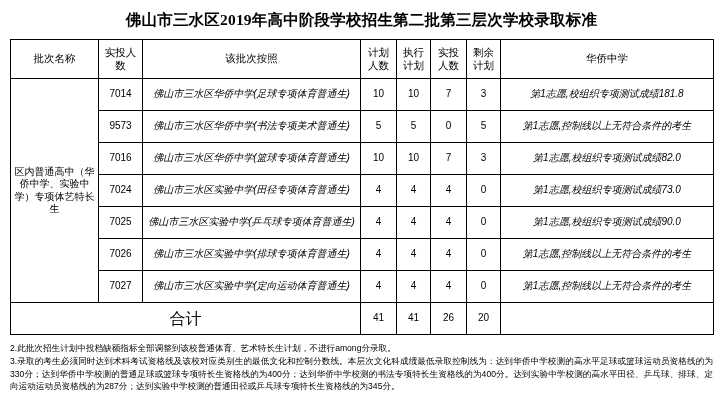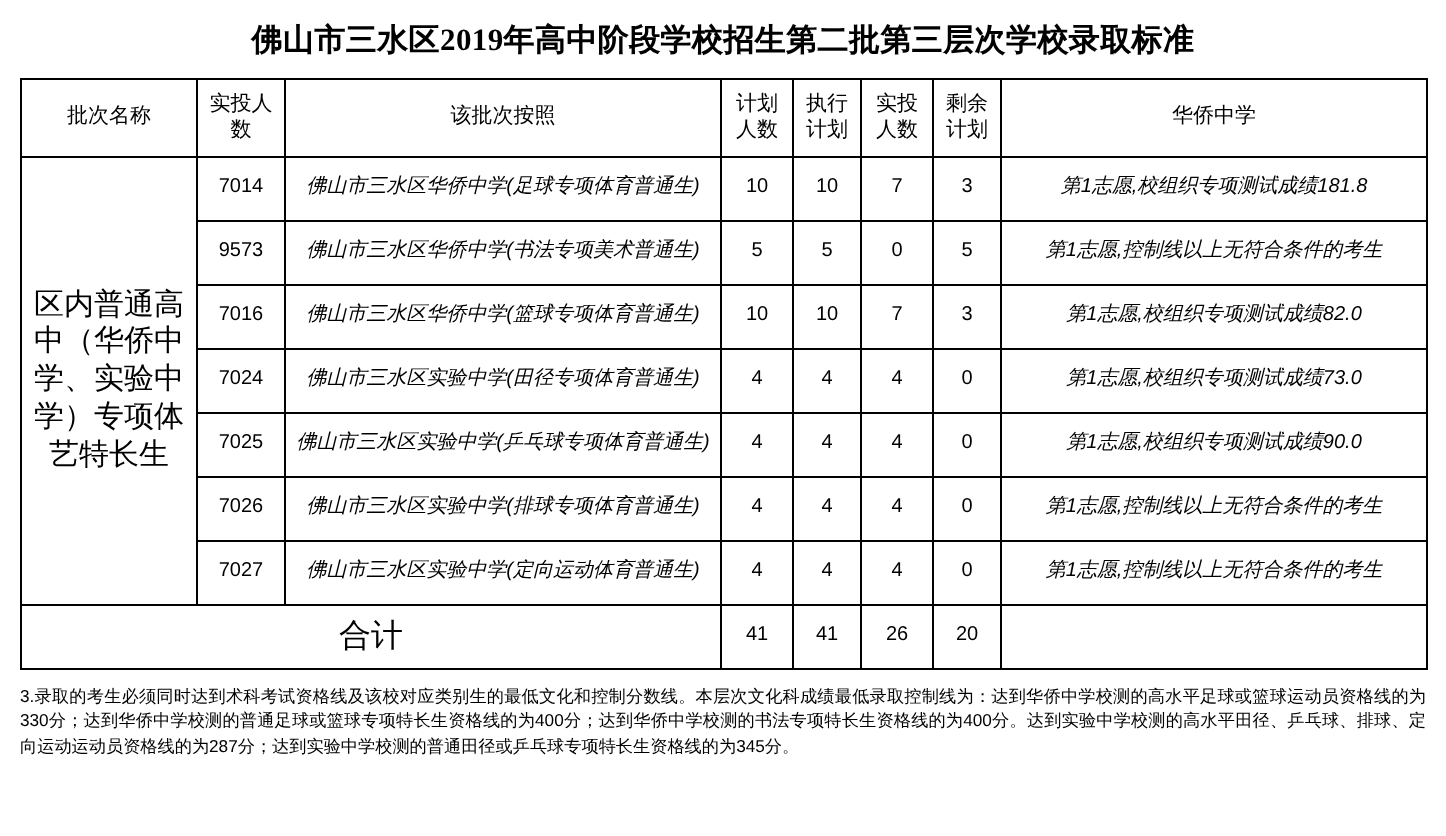--- a/index.html
+++ b/index.html
@@ -46,21 +46,21 @@
   th.hd {
     text-align: center;
     font-weight: bold;
     font-size: 10.5px;
     height: 34px;
   }
   td.c { text-align: center; }
   td.l { text-align: center; padding-left: 6px; font-style: italic; }
   td.batch {
     text-align: center;
-    font-size: 15px;
+    font-size: 10px;
     line-height: 1.7;
   }
   td.row-h { height: 27px; }
   td.total-label {
     text-align: center;
     font-size: 16px;
   }
   .notes {
     margin-top: 7px;
     font-size: 8.6px;
@@ -175,16 +175,17 @@
         <td class="c">41</td>
         <td class="c">41</td>
         <td class="c">26</td>
         <td class="c">20</td>
         <td class="l"></td>
       </tr>
     </tbody>
   </table>
 
   <div class="notes">
+    <p>2.此批次招生计划中投档缺额指标全部调整到该校普通体育、艺术特长生计划，不进行among分录取。</p>
     <p>3.录取的考生必须同时达到术科考试资格线及该校对应类别生的最低文化和控制分数线。本层次文化科成绩最低录取控制线为：达到华侨中学校测的高水平足球或篮球运动员资格线的为330分；达到华侨中学校测的普通足球或篮球专项特长生资格线的为400分；达到华侨中学校测的书法专项特长生资格线的为400分。达到实验中学校测的高水平田径、乒乓球、排球、定向运动运动员资格线的为287分；达到实验中学校测的普通田径或乒乓球专项特长生资格线的为345分。</p>
   </div>
 
 </div>
 
 </body></html>

